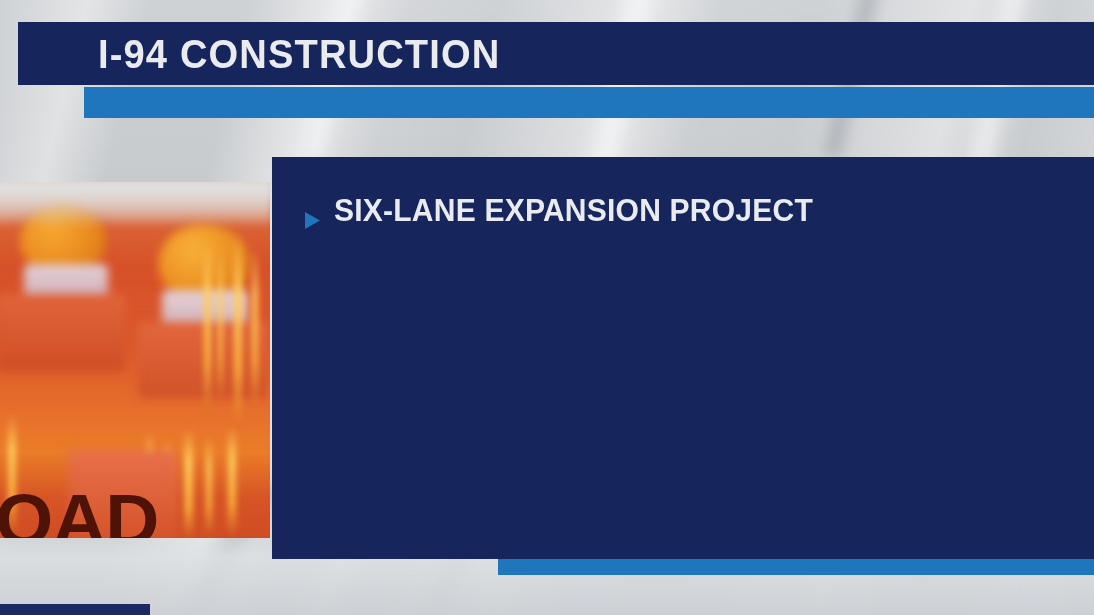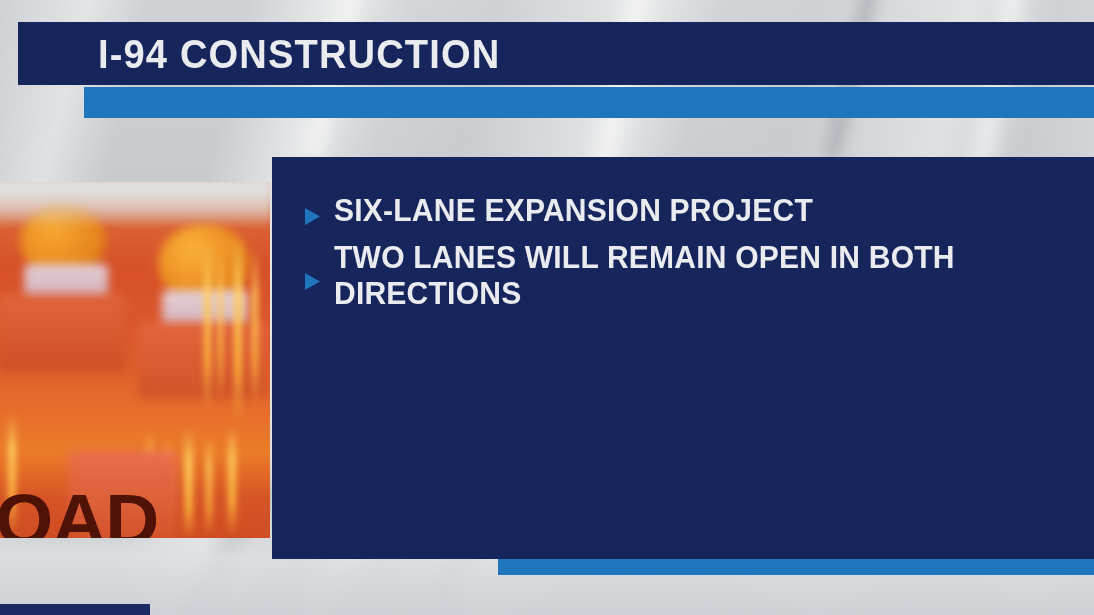--- a/index.html
+++ b/index.html
@@ -161,21 +161,21 @@
     background: #16255c;
   }
   .bullet-list {
     position: absolute;
     left: 33px;
     top: 36px;
     right: 18px;
   }
   .bullet-row {
     display: flex;
-    align-items: center;
+    align-items: flex-end;
     margin-bottom: 11px;
   }
   .bullet-marker {
     flex: 0 0 auto;
     width: 15px;
     height: 17px;
     margin-top: 11px;
     margin-right: 14px;
   }
   .bullet-marker svg { display: block; }
@@ -261,27 +261,19 @@
   <div class="panel">
     <div class="bullet-list" id="bullet-list">
         <div class="bullet-row">
           <span class="bullet-marker">
             <svg width="15" height="17" viewBox="0 0 15 17">
               <polygon points="0,0 15,8.5 0,17" fill="#1f76bc"></polygon>
             </svg>
           </span>
           <span class="bullet-text">SIX-LANE EXPANSION PROJECT</span>
         </div>
-        <div class="bullet-row">
-          <span class="bullet-marker">
-            <svg width="15" height="17" viewBox="0 0 15 17">
-              <polygon points="0,0 15,8.5 0,17" fill="#1f76bc"></polygon>
-            </svg>
-          </span>
-          <span class="bullet-text">TWO LANES WILL REMAIN OPEN IN BOTH DIRECTIONS</span>
-        </div>
       </div>
   </div>
 
   <div class="bottom-accent"></div>
   <div class="bottom-sliver"></div>
 
 </div>
 
 </body></html>

